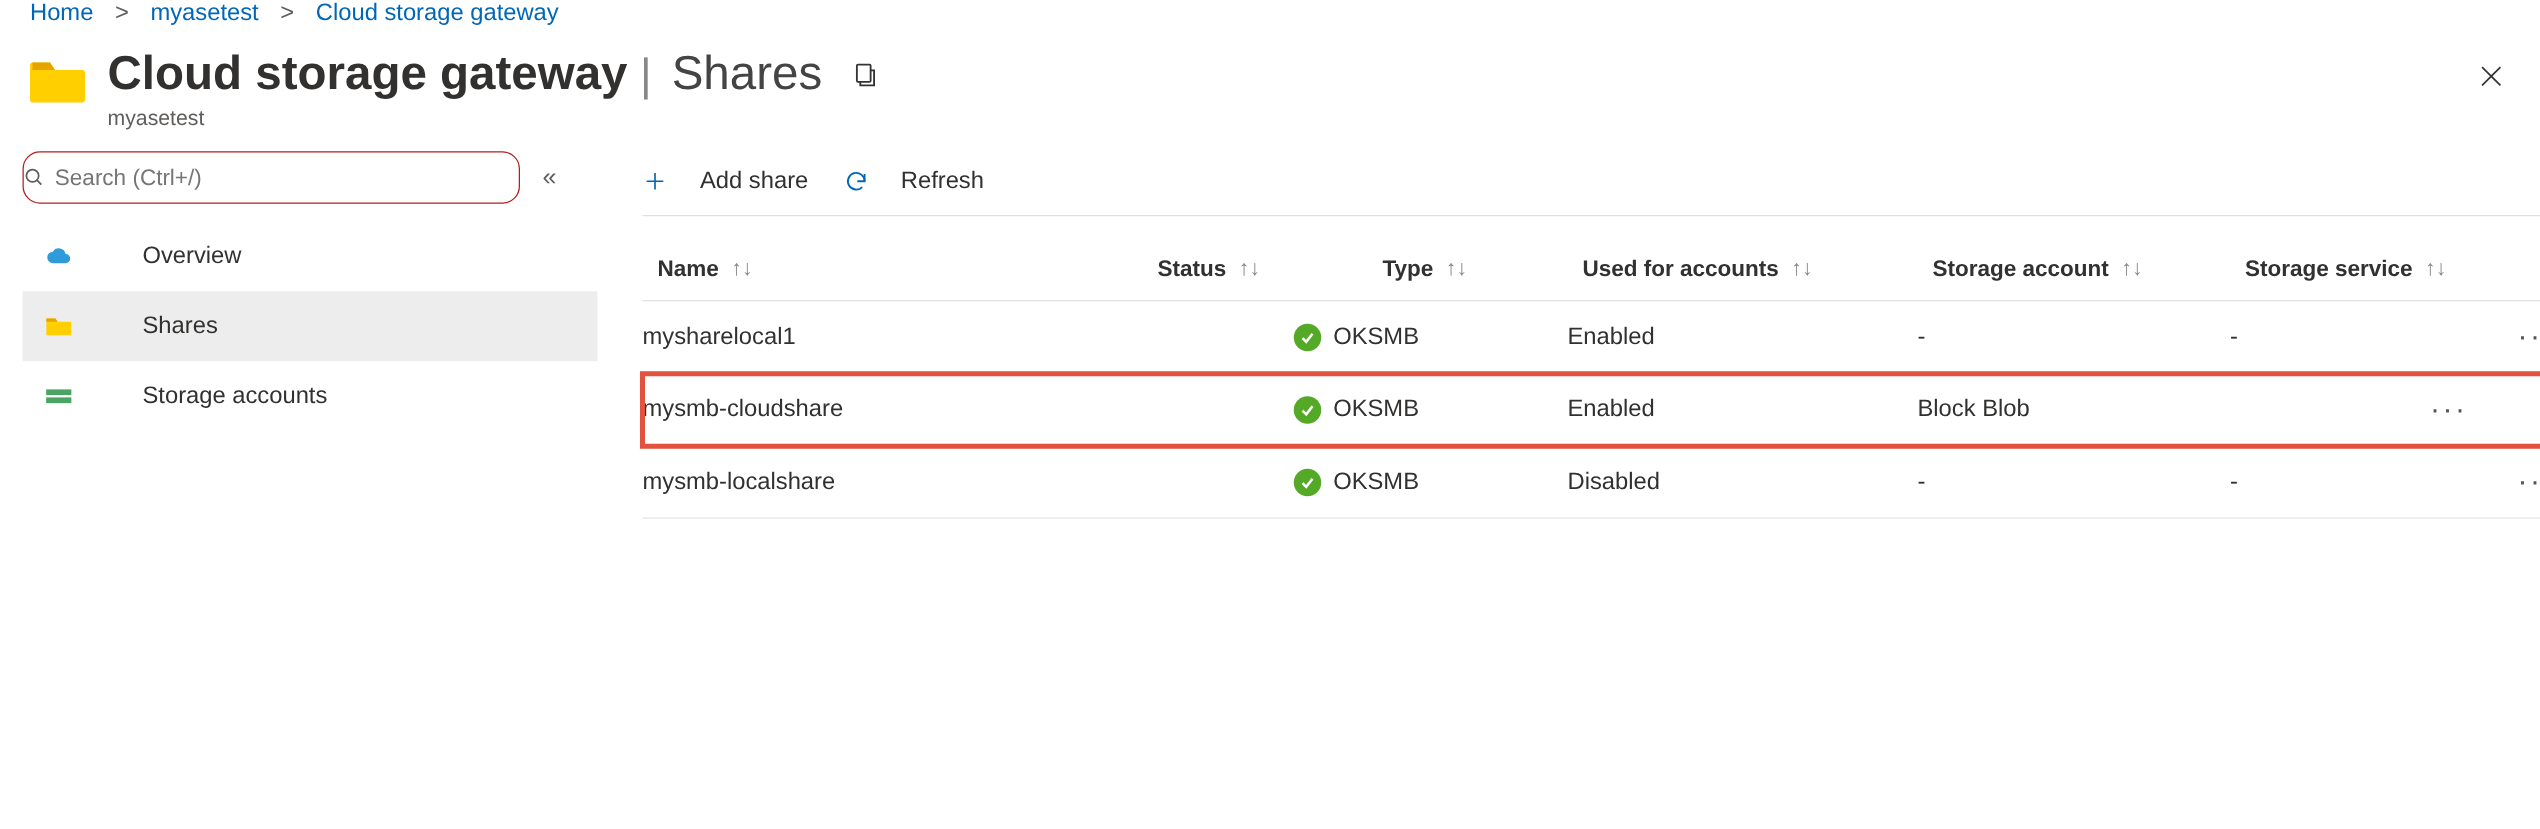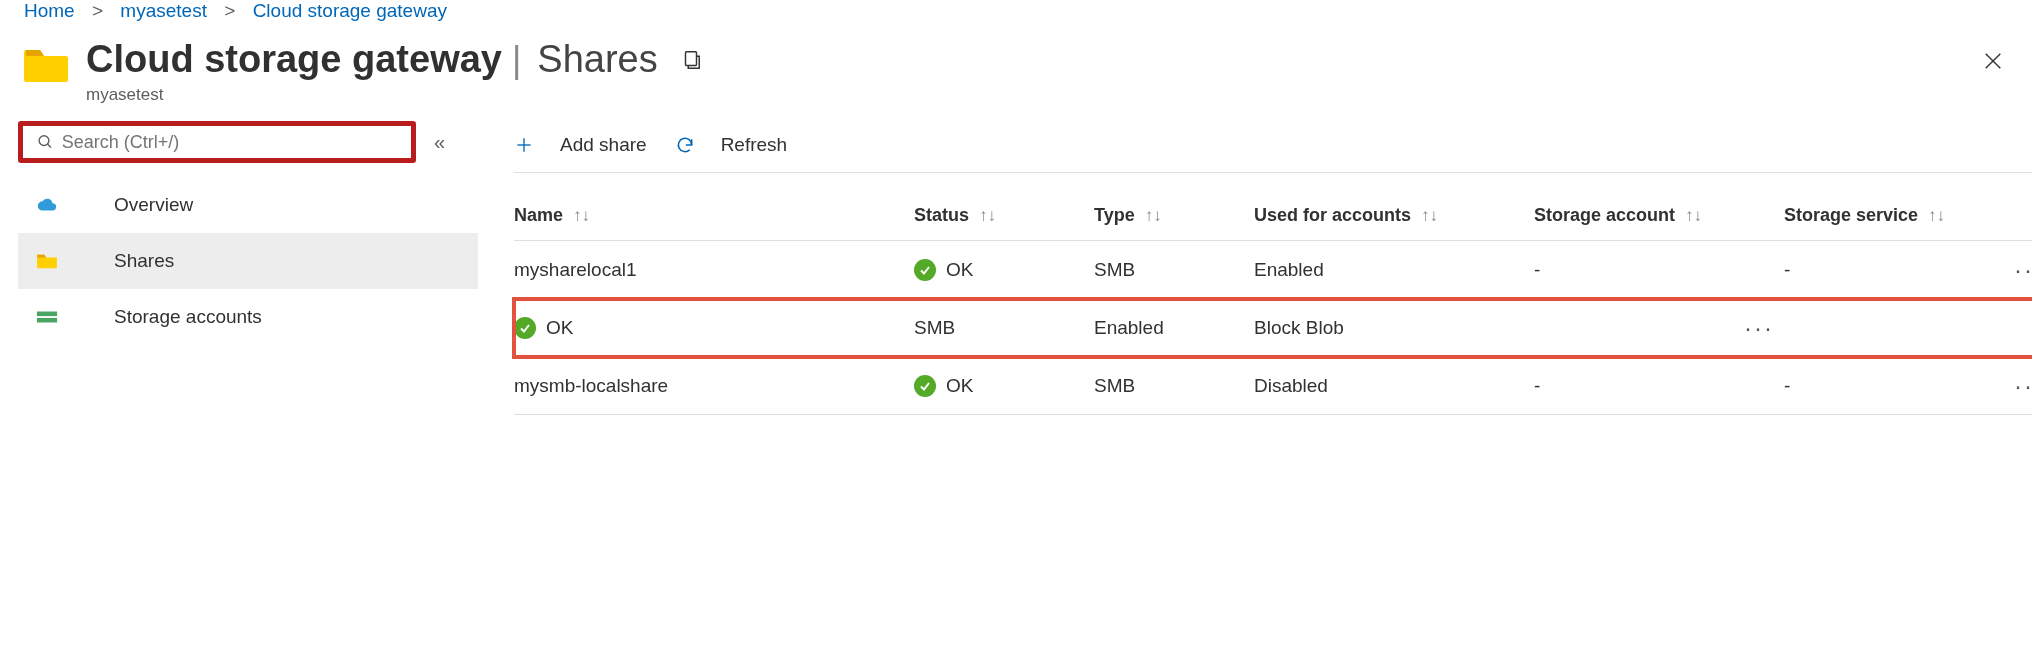--- a/index.html
+++ b/index.html
@@ -48,22 +48,22 @@
     display: flex;
     padding: 10px 0 0 18px;
   }
 
   
   .sidebar { width: 460px; flex: 0 0 auto; }
   .search-row { display:flex; align-items:center; margin-bottom: 14px; }
   .search-box {
     display:flex; align-items:center;
     width: 398px; height: 42px;
-    border: 5px solid #b91c1c; border-radius: 3px;
-    padding: 0 14px;
+    border: 1px solid #b91c1c; border-radius: 14px;
+    padding: 0 0;
     color: #605e5c;
   }
   .search-box svg { margin-right: 8px; color:#605e5c; }
   .search-box input {
     border: none; outline: none; font-size: 18px; width: 100%;
     color: #323130; background: transparent;
   }
   .collapse-chev { margin-left: 18px; color:#605e5c; font-size: 20px; cursor:pointer; }
 
   .nav-item {
@@ -96,29 +96,29 @@
   .thead, .trow {
     display:grid;
     grid-template-columns: 400px 180px 160px 280px 250px 200px 70px;
     align-items: center;
   }
   .thead {
     font-weight:600; color:#323130;
     border-bottom:1px solid #e1dfdd;
     height:50px;
   }
-  .th { display:flex; align-items:center; gap:10px; }
+  .th { display:flex; align-items:flex-start; gap:10px;margin-left:12px; }
   .sort { color:#8a8886; font-size:17px; }
   .trow {
     height: 58px;
     border-bottom:1px solid #e1dfdd;
     font-size: 19px;
   }
   .trow.highlight { outline: 4px solid #e2523e; outline-offset:-2px; }
-  .status-cell { display:flex; align-items:center; gap:10px; }
+  .status-cell { display:flex; align-items:center; gap:10px;justify-content:flex-end; }
   .ok-badge {
     width:22px; height:22px; border-radius:50%;
     background:#54a926; display:flex; align-items:center; justify-content:center;
   }
   .more { color:#555; font-size:24px; cursor:pointer; text-align:right; padding-right:10px; letter-spacing:2px; }
 
   svg { display:block; }
 </style>
 </head>
 <body>
@@ -268,20 +268,21 @@
               </span>
               <span>OK</span>
             </div>
             <div>SMB</div>
             <div>Enabled</div>
             <div>-</div>
             <div>-</div>
             <div class="more">···</div>
           </div>
           <div class="trow highlight">
+            <div>mysmb-cloudshare</div>
             <div class="status-cell">
               <span class="ok-badge">
                 <svg width="12" height="12" viewBox="0 0 24 24" stroke="#fff" stroke-width="4" fill="none">
                   <polyline points="4,13 10,19 20,6"></polyline>
                 </svg>
               </span>
               <span>OK</span>
             </div>
             <div>SMB</div>
             <div>Enabled</div>

